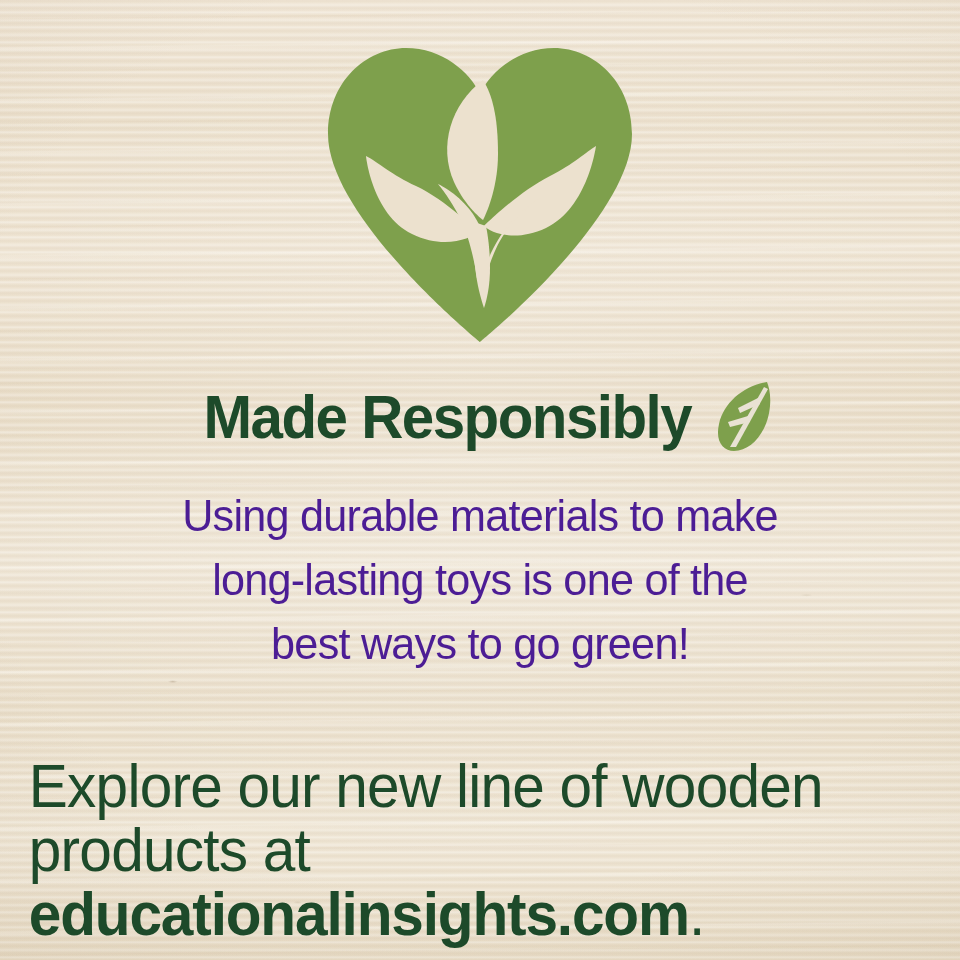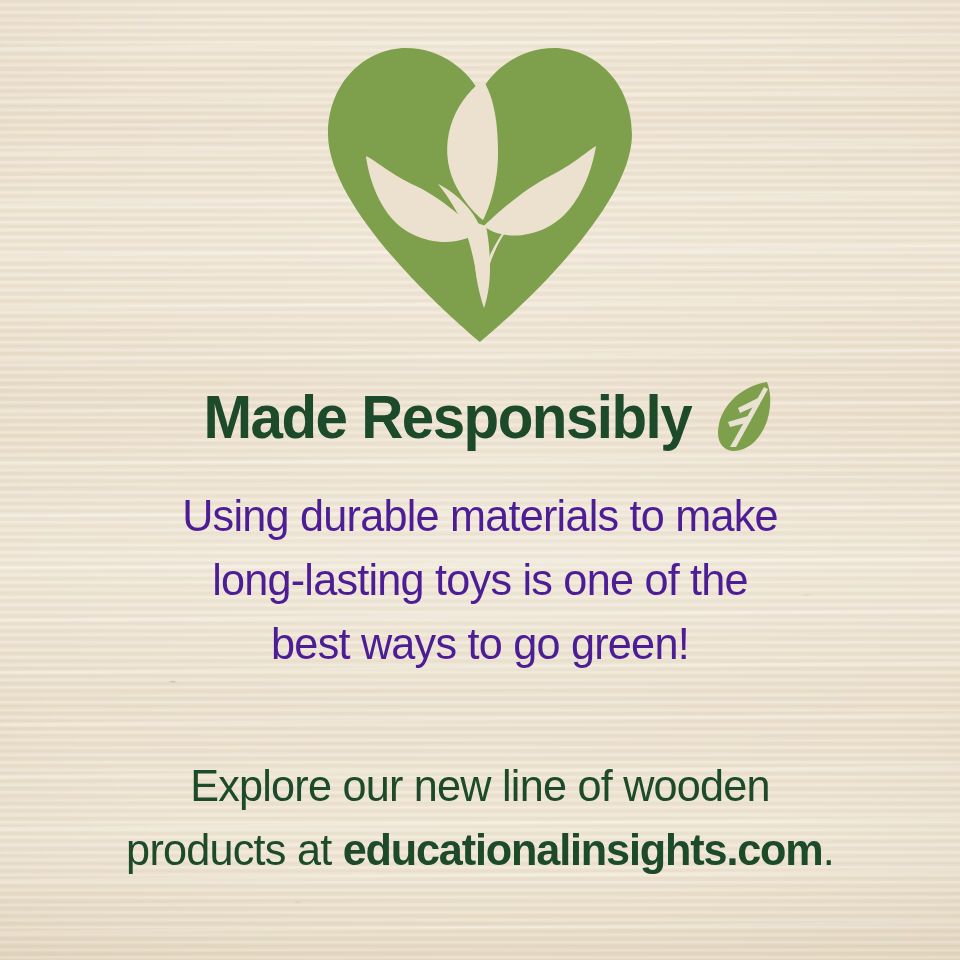--- a/index.html
+++ b/index.html
@@ -158,25 +158,25 @@
   }
   .body-copy .line {
     display: block;
     transform: scaleX(0.96);
     transform-origin: center;
   }
 
   .cta-copy {
     margin-top: 78px;
     width: 940px;
-    text-align: center;
+    text-align: left;
     color: #1d4a2a;
     font-family: "Liberation Sans", sans-serif;
     font-weight: 400;
-    font-size: 45px;
+    font-size: 61px;
     line-height: 64px;
     letter-spacing: -0.8px;
   }
   .cta-copy .line {
     display: block;
     transform: scaleX(0.96);
     transform-origin: center;
   }
   .cta-copy .url {
     font-weight: 700;

